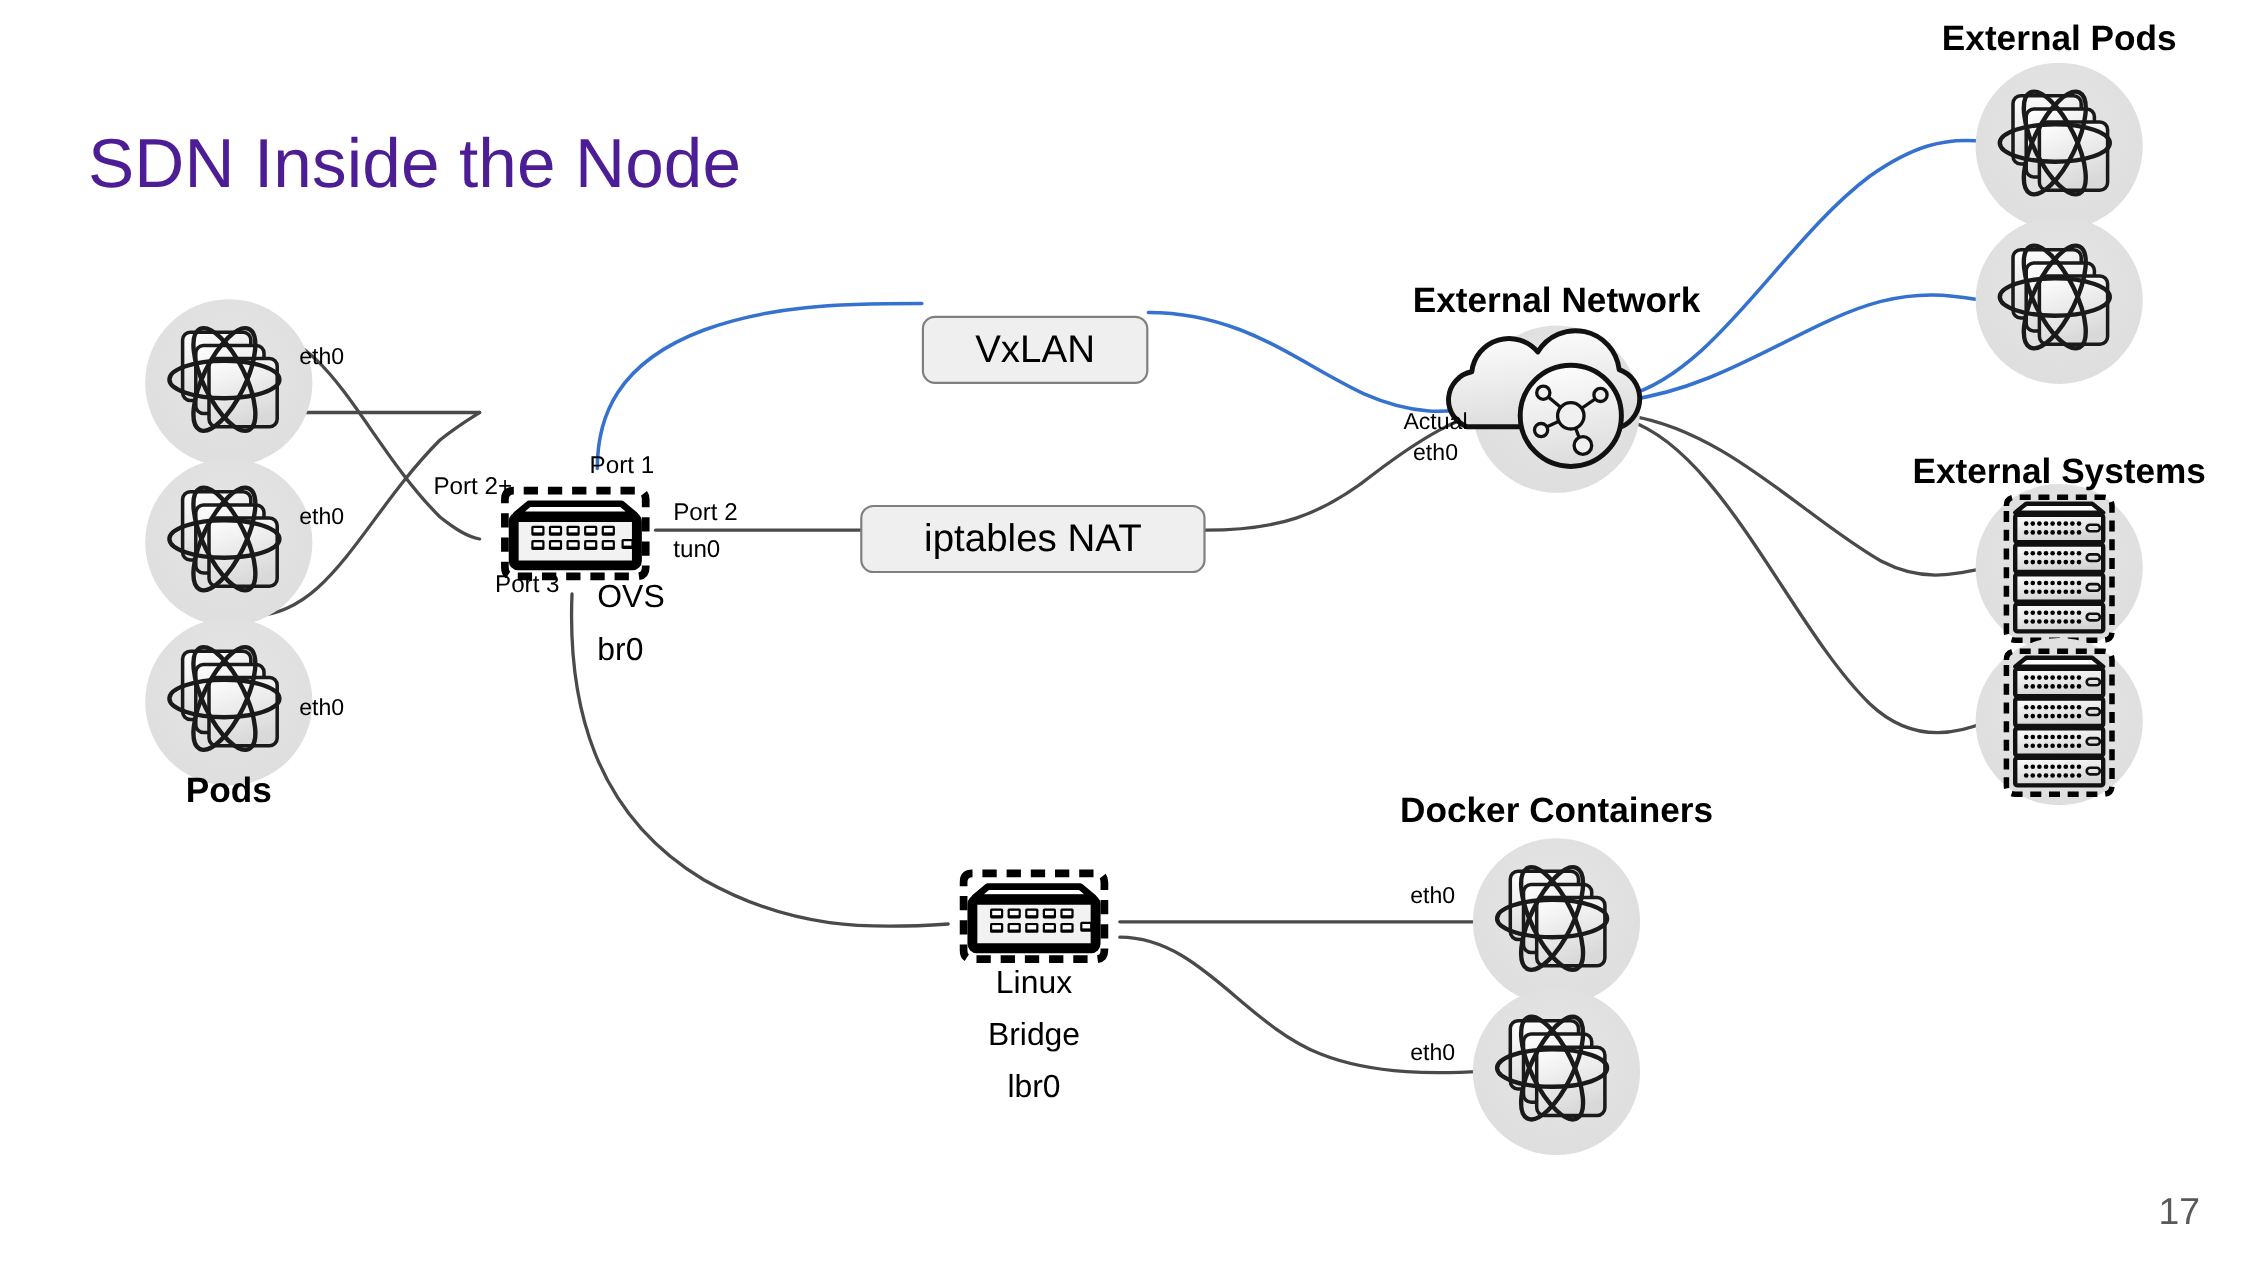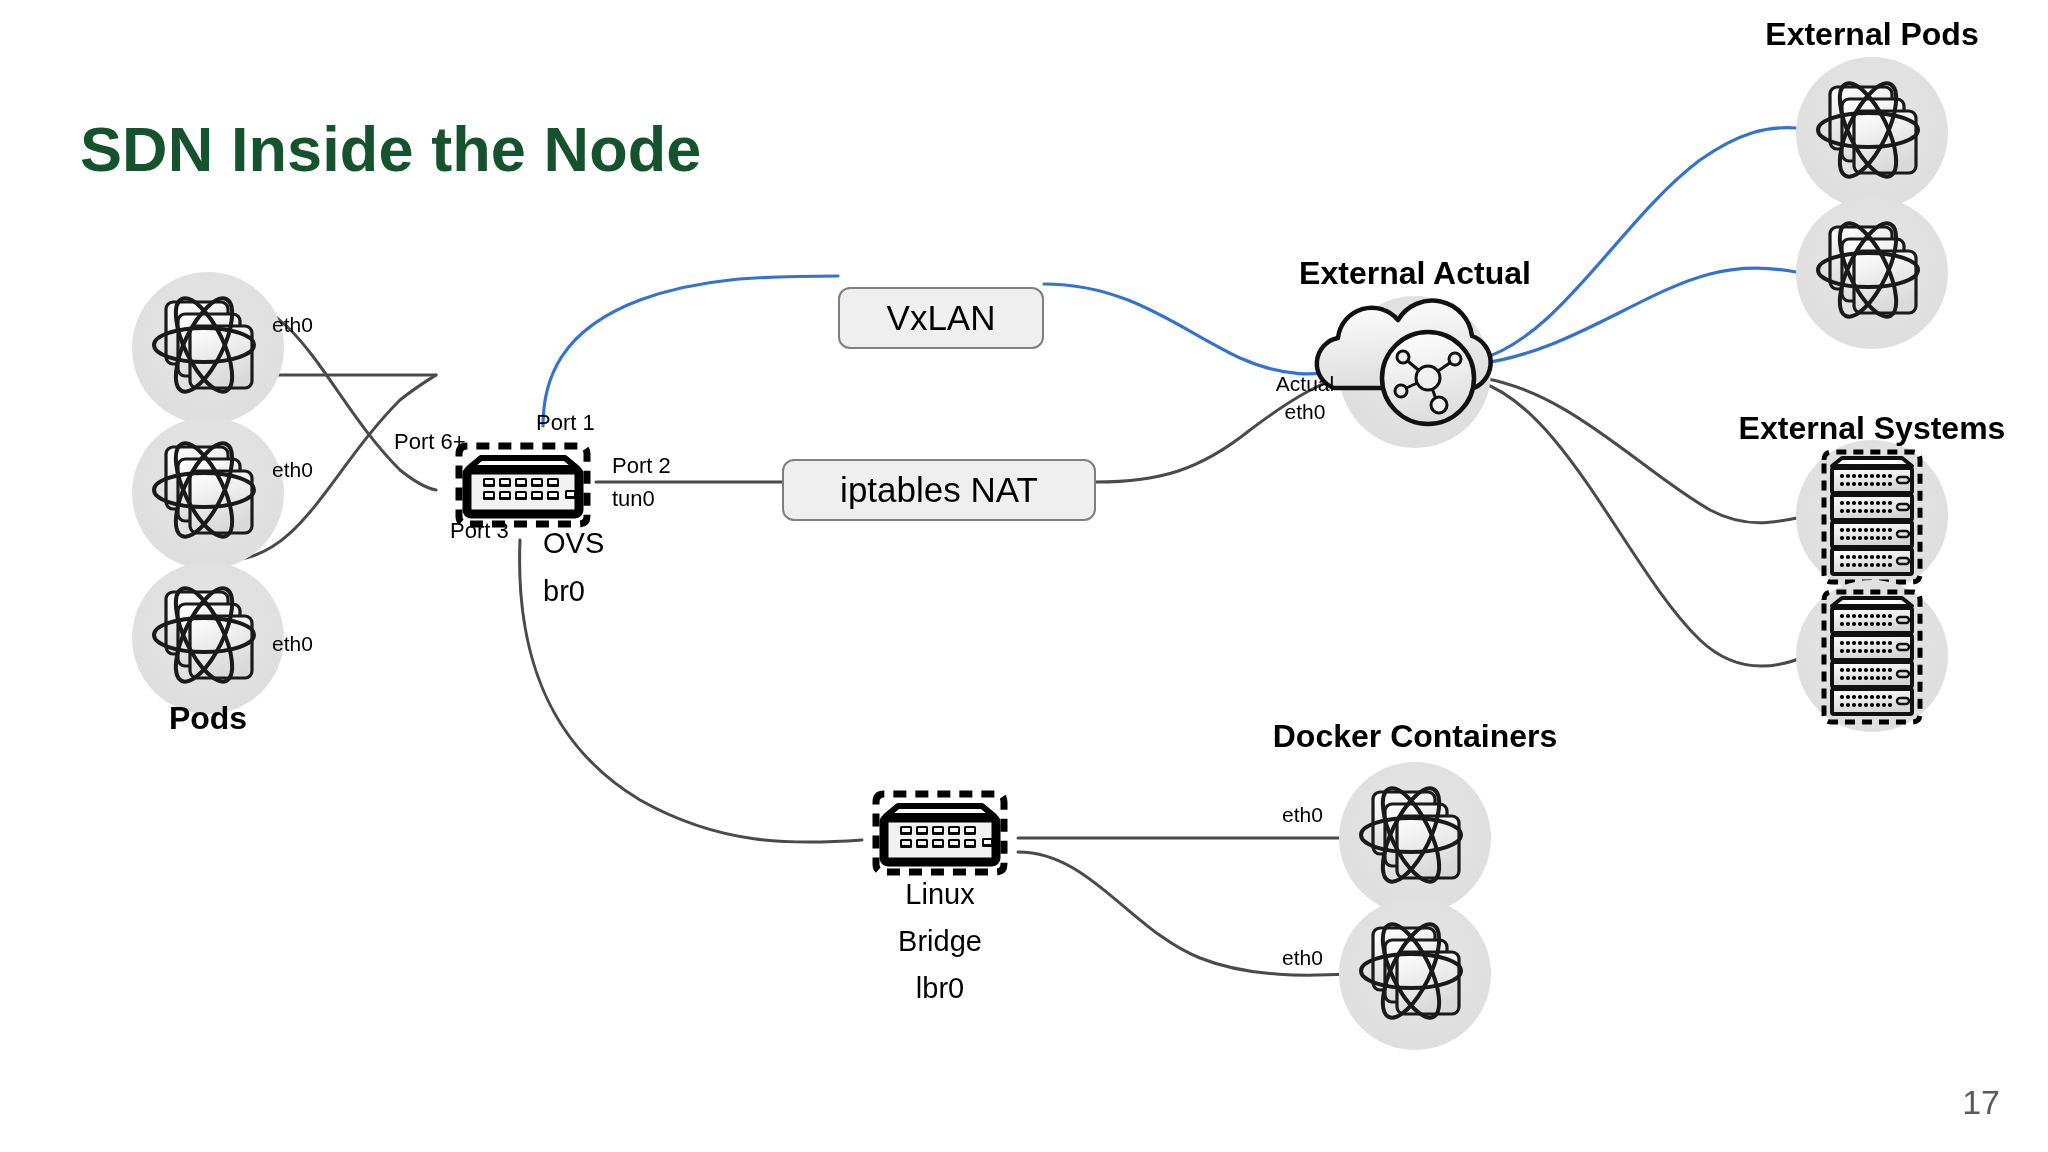--- a/index.html
+++ b/index.html
@@ -26,22 +26,22 @@
     width: 2048px;
     height: 1152px;
     display: block;
   }
   .slide-title {
     position: absolute;
     left: 80px;
     top: 116px;
     font-size: 63px;
     line-height: 1.05;
-    color: #14532d;
-    font-weight: 700;
+    color: #4c1d95;
+    font-weight: 400;
     letter-spacing: 0.1px;
     white-space: nowrap;
   }
   .page-num {
     position: absolute;
     right: 48px;
     bottom: 30px;
     font-size: 34px;
     color: #595959;
   }
@@ -364,29 +364,29 @@
   </svg>
 
   <div class="slide-title">SDN Inside the Node</div>
 
   <div class="lbl lbl-group ctr" style="left:208px; top:700px;">Pods</div>
 
   <div class="lbl lbl-group ctr" style="left:1872px; top:16px;">External Pods</div>
 
   <div class="lbl lbl-group ctr" style="left:1872px; top:410px;">External Systems</div>
 
-  <div class="lbl lbl-group ctr" style="left:1415px; top:255px;">External Actual</div>
+  <div class="lbl lbl-group ctr" style="left:1415px; top:255px;">External Network</div>
 
   <div class="lbl lbl-group ctr" style="left:1415px; top:718px;">Docker Containers</div>
 
   <div class="lbl lbl-small" style="left:272px; top:313px;">eth0</div>
   <div class="lbl lbl-small" style="left:272px; top:458px;">eth0</div>
   <div class="lbl lbl-small" style="left:272px; top:632px;">eth0</div>
 
-  <div class="lbl lbl-port" style="left:394px; top:429px;">Port 6+</div>
+  <div class="lbl lbl-port" style="left:394px; top:429px;">Port 2+</div>
   <div class="lbl lbl-port" style="left:536px; top:410px;">Port 1</div>
   <div class="lbl lbl-port" style="left:612px; top:453px;">Port 2</div>
   <div class="lbl lbl-port" style="left:612px; top:486px;">tun0</div>
   <div class="lbl lbl-port" style="left:450px; top:518px;">Port 3</div>
 
   <div class="lbl lbl-node" style="left:543px; top:527px;">OVS</div>
   <div class="lbl lbl-node" style="left:543px; top:575px;">br0</div>
 
   <div class="box-label" style="left:838px; top:253px; width:206px; height:62px;margin-top:34px;">
     <span>VxLAN</span>

